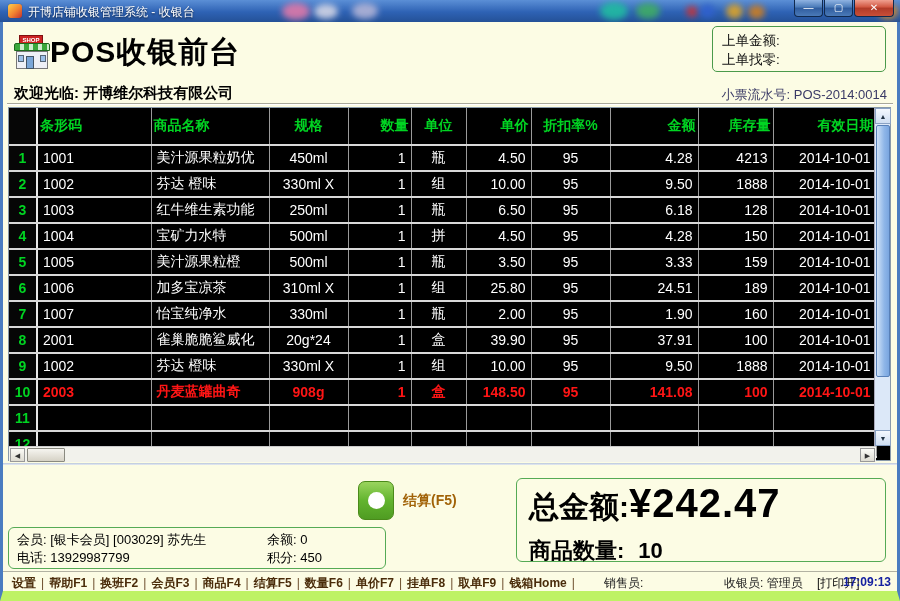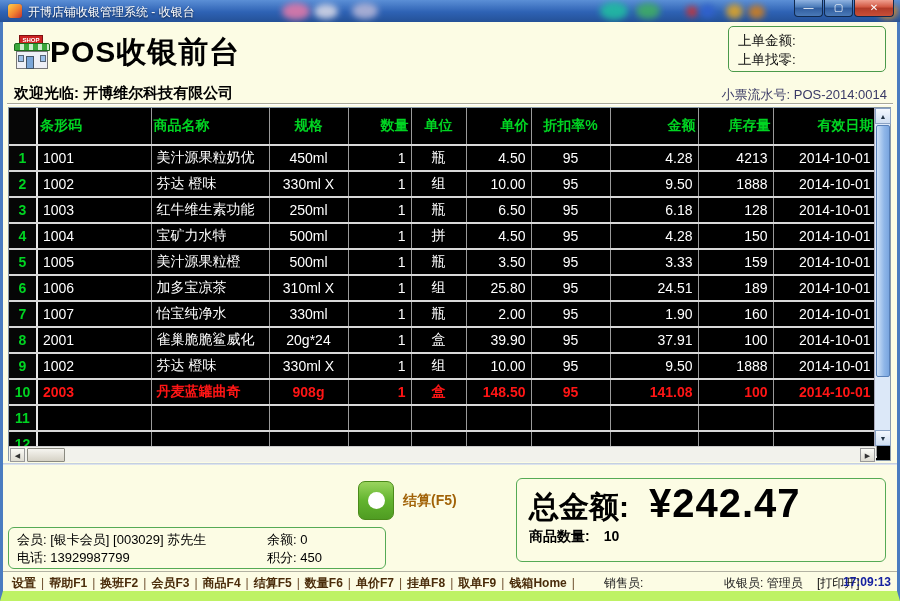--- a/index.html
+++ b/index.html
@@ -30,21 +30,21 @@
   .shop-icon { position:relative; width:36px; height:36px; }
   .shop-sign { position:absolute; left:5px; top:0; width:24px; height:9px; background:#c22; border:1px solid #801010;
                color:#fff; font-size:6px; font-weight:bold; text-align:center; line-height:8px; }
   .shop-awning { position:absolute; left:0; top:8px; width:36px; height:8px; border:1px solid #1d6b1d;
                  background:repeating-linear-gradient(90deg,#3aa83a 0 5px,#cdeccd 5px 9px); border-radius:2px 2px 0 0; }
   .shop-body { position:absolute; left:2px; top:16px; width:32px; height:18px; background:#eef0f6; border:1px solid #777; }
   .shop-door { position:absolute; left:12px; top:21px; width:8px; height:13px; background:#7aa6d8; border:1px solid #456; }
   .shop-win { position:absolute; top:20px; width:6px; height:7px; background:#9cc0e8; border:1px solid #567; }
   .page-title { font-size:30px; font-weight:900; color:#000; letter-spacing:1px; }
 
-  .prev-box { position:absolute; right:11px; top:4px; width:158px; height:46px; border:1px solid #4a9a4a;
+  .prev-box { position:absolute; right:11px; top:4px; width:174px; height:46px; border:1px solid #4a9a4a;
               border-radius:5px; padding:4px 0 0 9px; font-size:13.5px; line-height:19px; color:#111; }
 
   .welcome { position:absolute; left:11px; top:62px; font-size:15px; font-weight:bold; color:#000; }
   .receipt-no { position:absolute; right:10px; top:64px; font-size:13px; color:#3a3a66; }
   .hsep { position:absolute; left:4px; right:4px; top:81px; height:1px; background:#a8a89a; box-shadow:0 1px 0 #fff; }
 
   
   .table-wrap { position:absolute; left:5px; top:85px; width:883px; height:354px; background:#000; border:1px solid #8899aa; }
   table { border-collapse:collapse; table-layout:fixed; width:867px; background:#000; }
   th,td { height:26px; overflow:hidden; white-space:nowrap; border-right:1px solid #9a9a9a; border-bottom:2px solid #d8d8d8;
@@ -83,24 +83,24 @@
                      border-radius:50%; background:#fff; }
   .settle-label { position:absolute; left:400px; top:470px; font-size:14px; font-weight:bold; color:#a16207; }
 
   .member-box { position:absolute; left:5px; top:505px; width:378px; height:42px; border:1px solid #55aa55;
                 border-radius:6px; padding:3px 8px; font-size:13px; line-height:18px; color:#000; }
   .member-box .r2col { position:absolute; left:258px; }
   .member-box .row2col { position:absolute; left:258px; top:21px; }
 
   .totals-box { position:absolute; left:513px; top:456px; width:370px; height:84px; border:1px solid #55aa55;
                 border-radius:6px; padding:2px 12px; color:#000; }
-  .total-line { display:flex; align-items:baseline; gap:20px; }
+  .total-line { display:flex; align-items:baseline; gap:0; }
   .total-label { font-size:30px; font-weight:900; }
   .total-value { font-size:40px; font-weight:900; letter-spacing:1px; }
-  .qty-line { margin-top:0px; font-size:14px; font-weight:600; }
+  .qty-line { margin-top:8px; font-size:22px; font-weight:600; }
   .qty-line .v { margin-left:14px; }
 
   
   .statusbar { position:absolute; left:0; right:0; bottom:0; height:20px; border-top:1px solid #b2b2a2;
                background:#fcfce4; font-size:12px; }
   .menu { position:absolute; left:9px; top:3px; white-space:nowrap; }
   .mi { font-weight:bold; color:#4a2c0a; cursor:pointer; }
   .sep { color:#6a4c2a; margin:0 5px; }
   .sb-sales { position:absolute; left:601px; top:3px; color:#222; }
   .sb-cashier { position:absolute; left:721px; top:3px; color:#222; }

